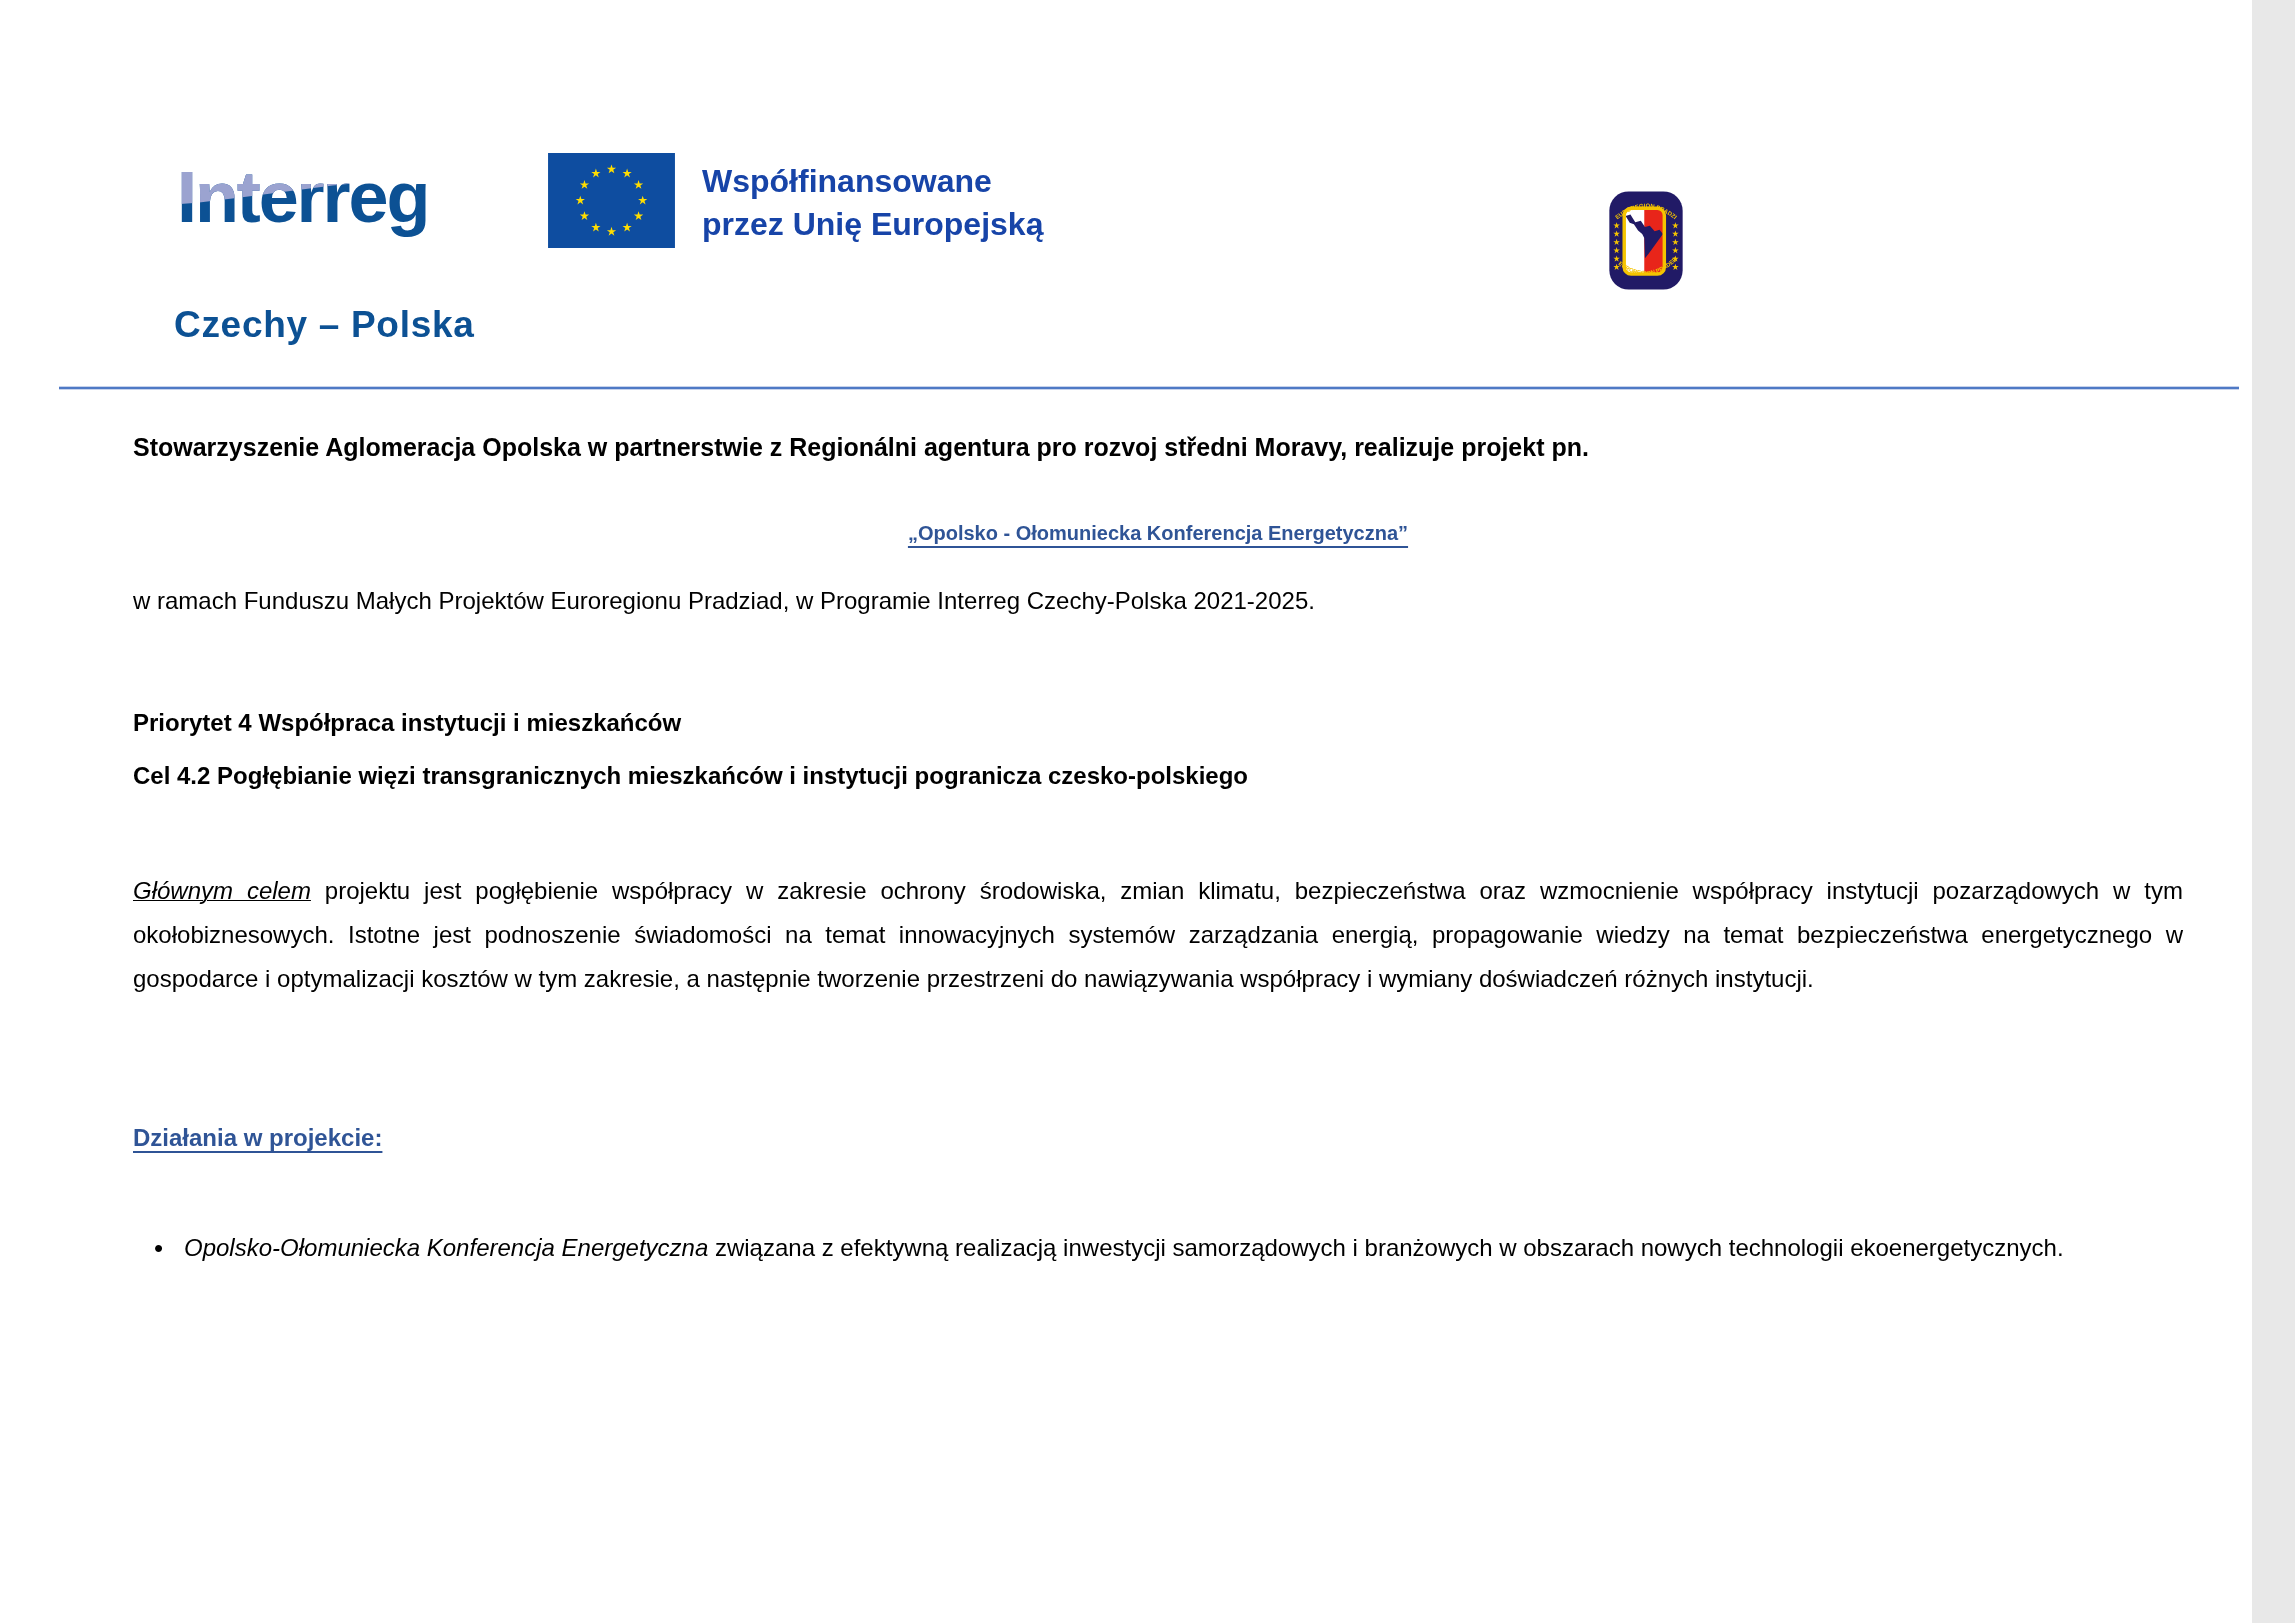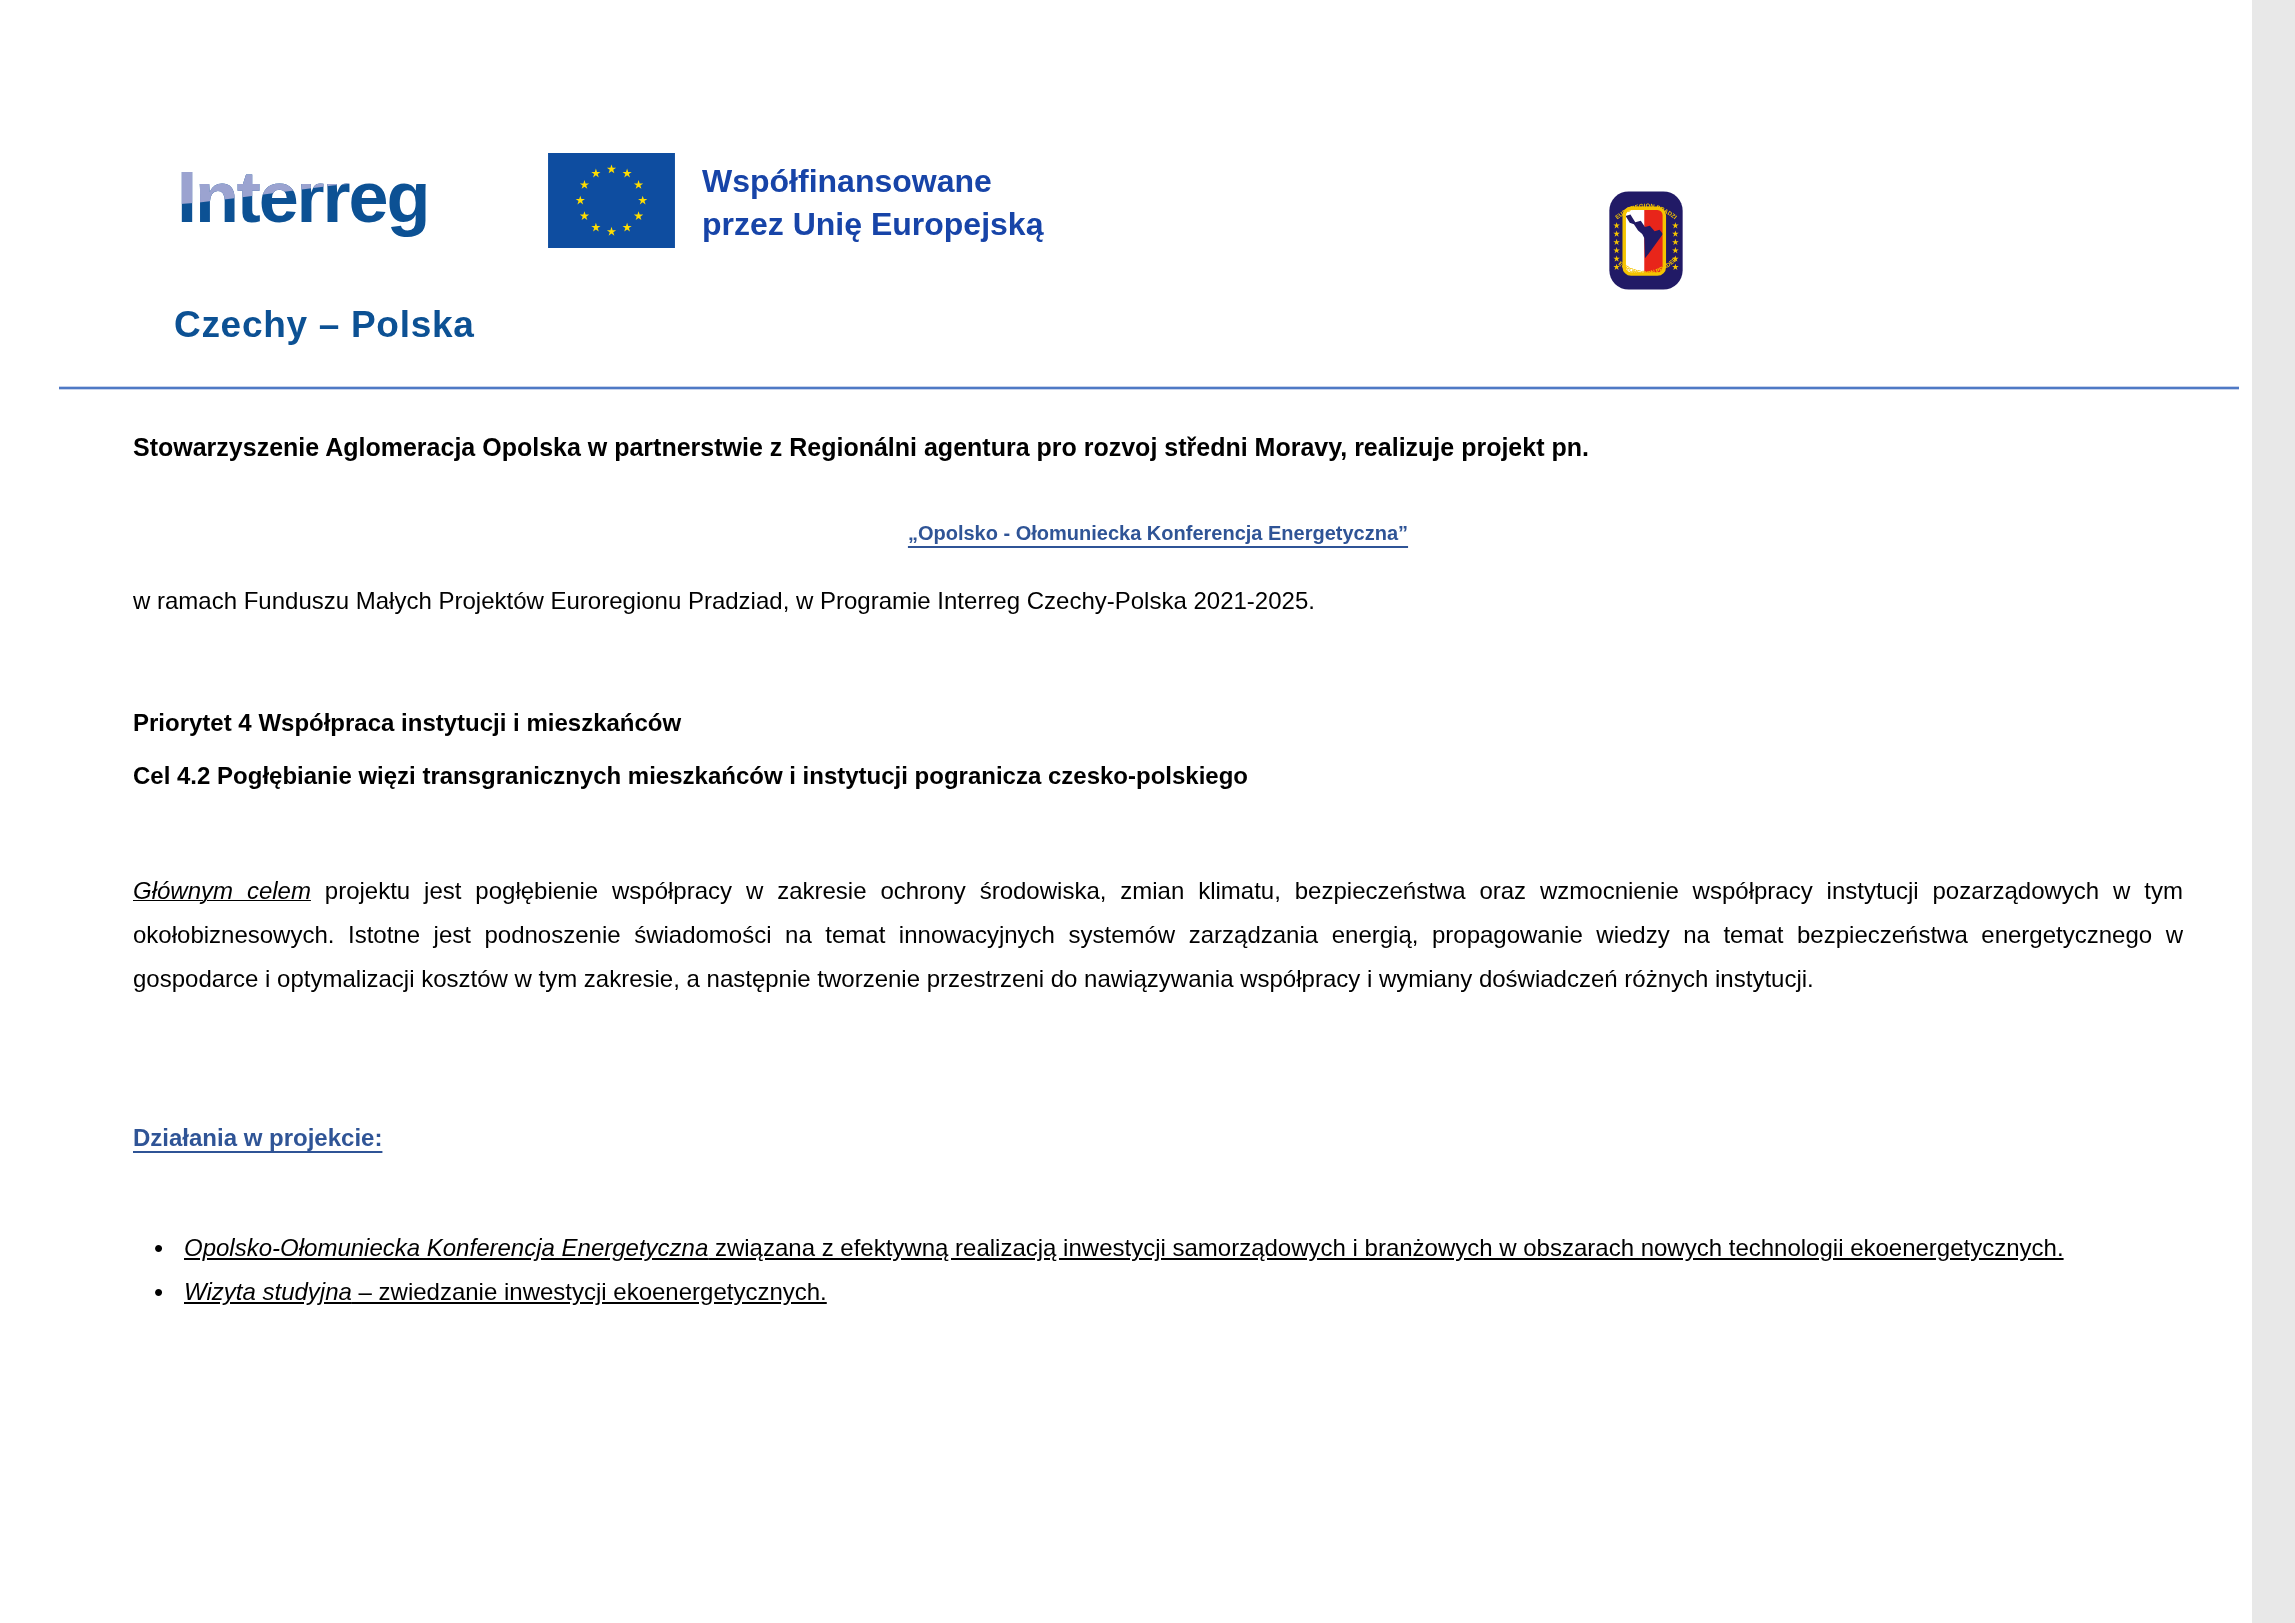--- a/index.html
+++ b/index.html
@@ -53,21 +53,21 @@
   .intro     { top: 425px; font-weight: 700; font-size: 25px; }
   .title     { top: 511px; text-align: center; font-weight: 700; font-size: 20px; color: #2F5496; }
   .title span { text-decoration: underline; text-decoration-thickness: 2.1px; text-underline-offset: 5.6px; }
   .meta      { top: 578px; line-height: 45px; }
   .priorytet { top: 701px; font-weight: 700; }
   .cel       { top: 754px; font-weight: 700; }
   .mainpara  { top: 869px; text-align: justify; }
   .mainpara .lead { font-style: italic; text-decoration: underline; text-decoration-thickness: 1.4px; }
   .activities{ top: 1116px; font-weight: 700; color: #2F5496; }
   .activities span { text-decoration: underline; text-decoration-thickness: 2.1px; text-underline-offset: 4.9px; }
-  .bullets   { top: 1226px; text-decoration: underline; }
+  .bullets   { top: 1226px; }
   .bullets ul { margin: 0; padding: 0; list-style: none; }
   .bullets li { position: relative; padding-left: 51px; text-align: left; }
   .bullets li::before {
     content: "\2022";
     position: absolute; left: 21px; top: 0;
     font-size: 26px;
   }
   .em-it { font-style: italic; }
 </style>
 </head>
@@ -164,20 +164,17 @@
 
   <div class="doc-block activities">
     <span>Działania w projekcie:</span>
   </div>
 
   <div class="doc-block bullets">
     <ul>
       <li>
         <span class="em-it">Opolsko-Ołomuniecka Konferencja Energetyczna</span><span> związana z efektywną realizacją inwestycji samorządowych i branżowych w obszarach nowych technologii ekoenergetycznych.</span>
       </li>
-      <li>
-        <span class="em-it">Wizyta studyjna</span><span> – zwiedzanie inwestycji ekoenergetycznych.</span>
-      </li>
     </ul>
   </div>
 
 </div>
 
 
 </body></html>

